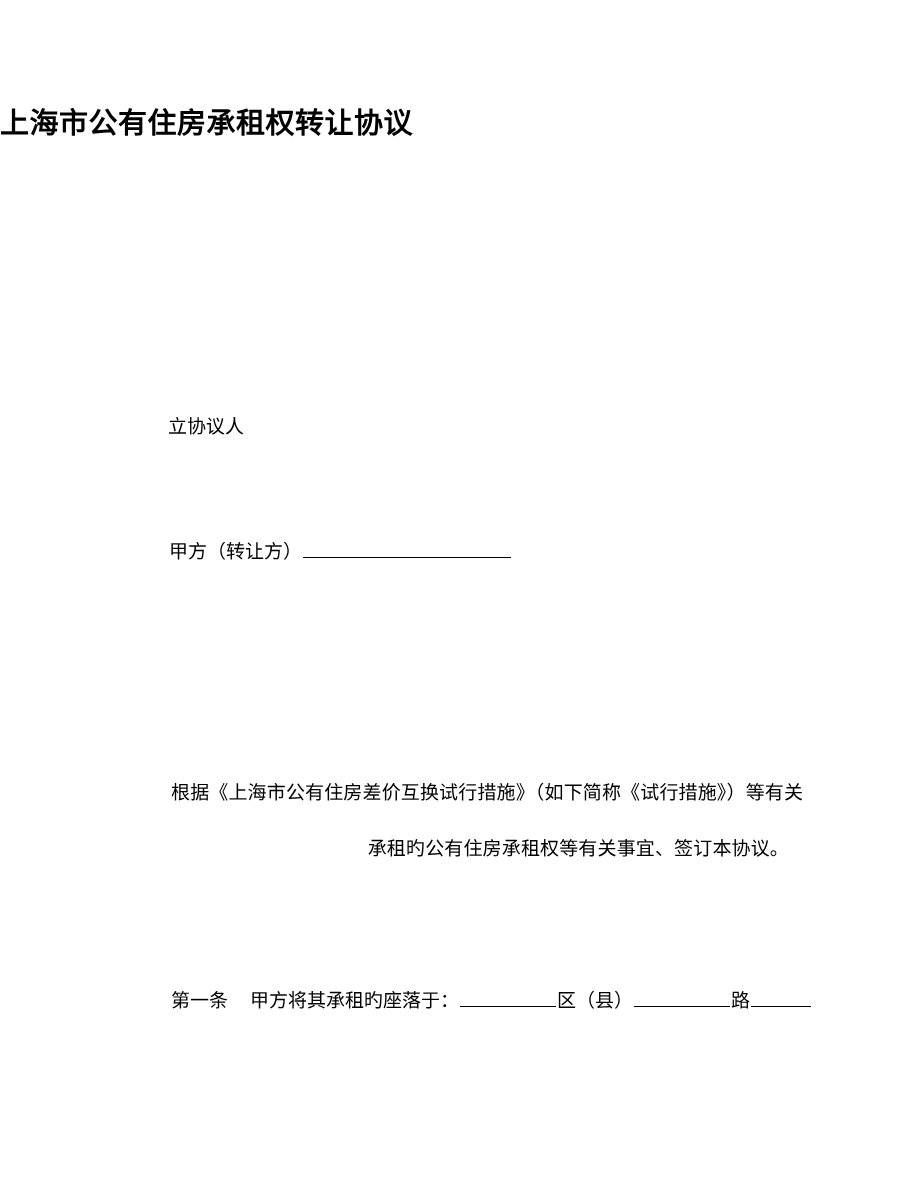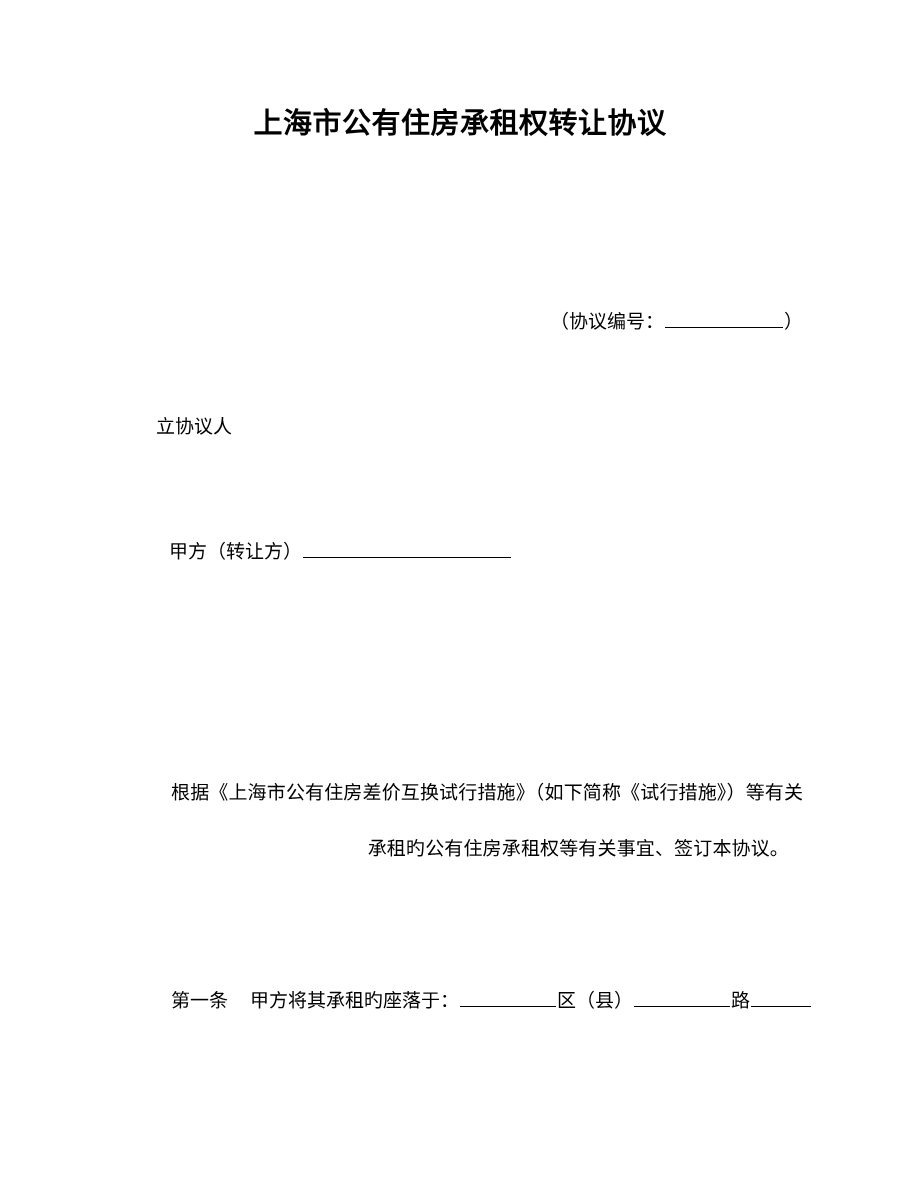--- a/index.html
+++ b/index.html
@@ -20,21 +20,20 @@
     color: #000000;
     -webkit-font-smoothing: antialiased;
   }
 
   
   .doc-title {
     position: absolute;
     left: 0;
     top: 103px;
     width: 920px;
-    text-align: center;
     font-family: "Liberation Sans", "DejaVu Sans", sans-serif;
     font-weight: 700;
     font-size: 29px;
     letter-spacing: 0.5px;
     line-height: 40px;
     white-space: nowrap;
   }
 
   
   .line {
@@ -97,25 +96,22 @@
 
   .wide-gap { display: inline-block; width: 22px; }
 </style>
 </head>
 <body>
 
 <div class="page">
 
   <div class="doc-title">上海市公有住房承租权转让协议</div>
 
-  <div class="agreement-no">
-    <span>（协议编号：</span><span class="blank b-num"></span><span>）</span>
-  </div>
 
-  <div class="label-block" style="left:156px; top:412px;">立协议人</div>
+  <div class="label-block" style="left:168px; top:412px;">立协议人</div>
 
   <div class="label-block" style="left:169px; top:537px;">
     <span>甲方（转让方）</span><span class="blank b-party"></span>
   </div>
 
 
   <div class="para-line indent" style="top:778px;">根据《上海市公有住房差价互换试行措施》（如下简称《试行措施》）等有关</div>
 
 
   <div class="para-line" style="top:834px;">承租旳公有住房承租权等有关事宜、签订本协议。</div>

